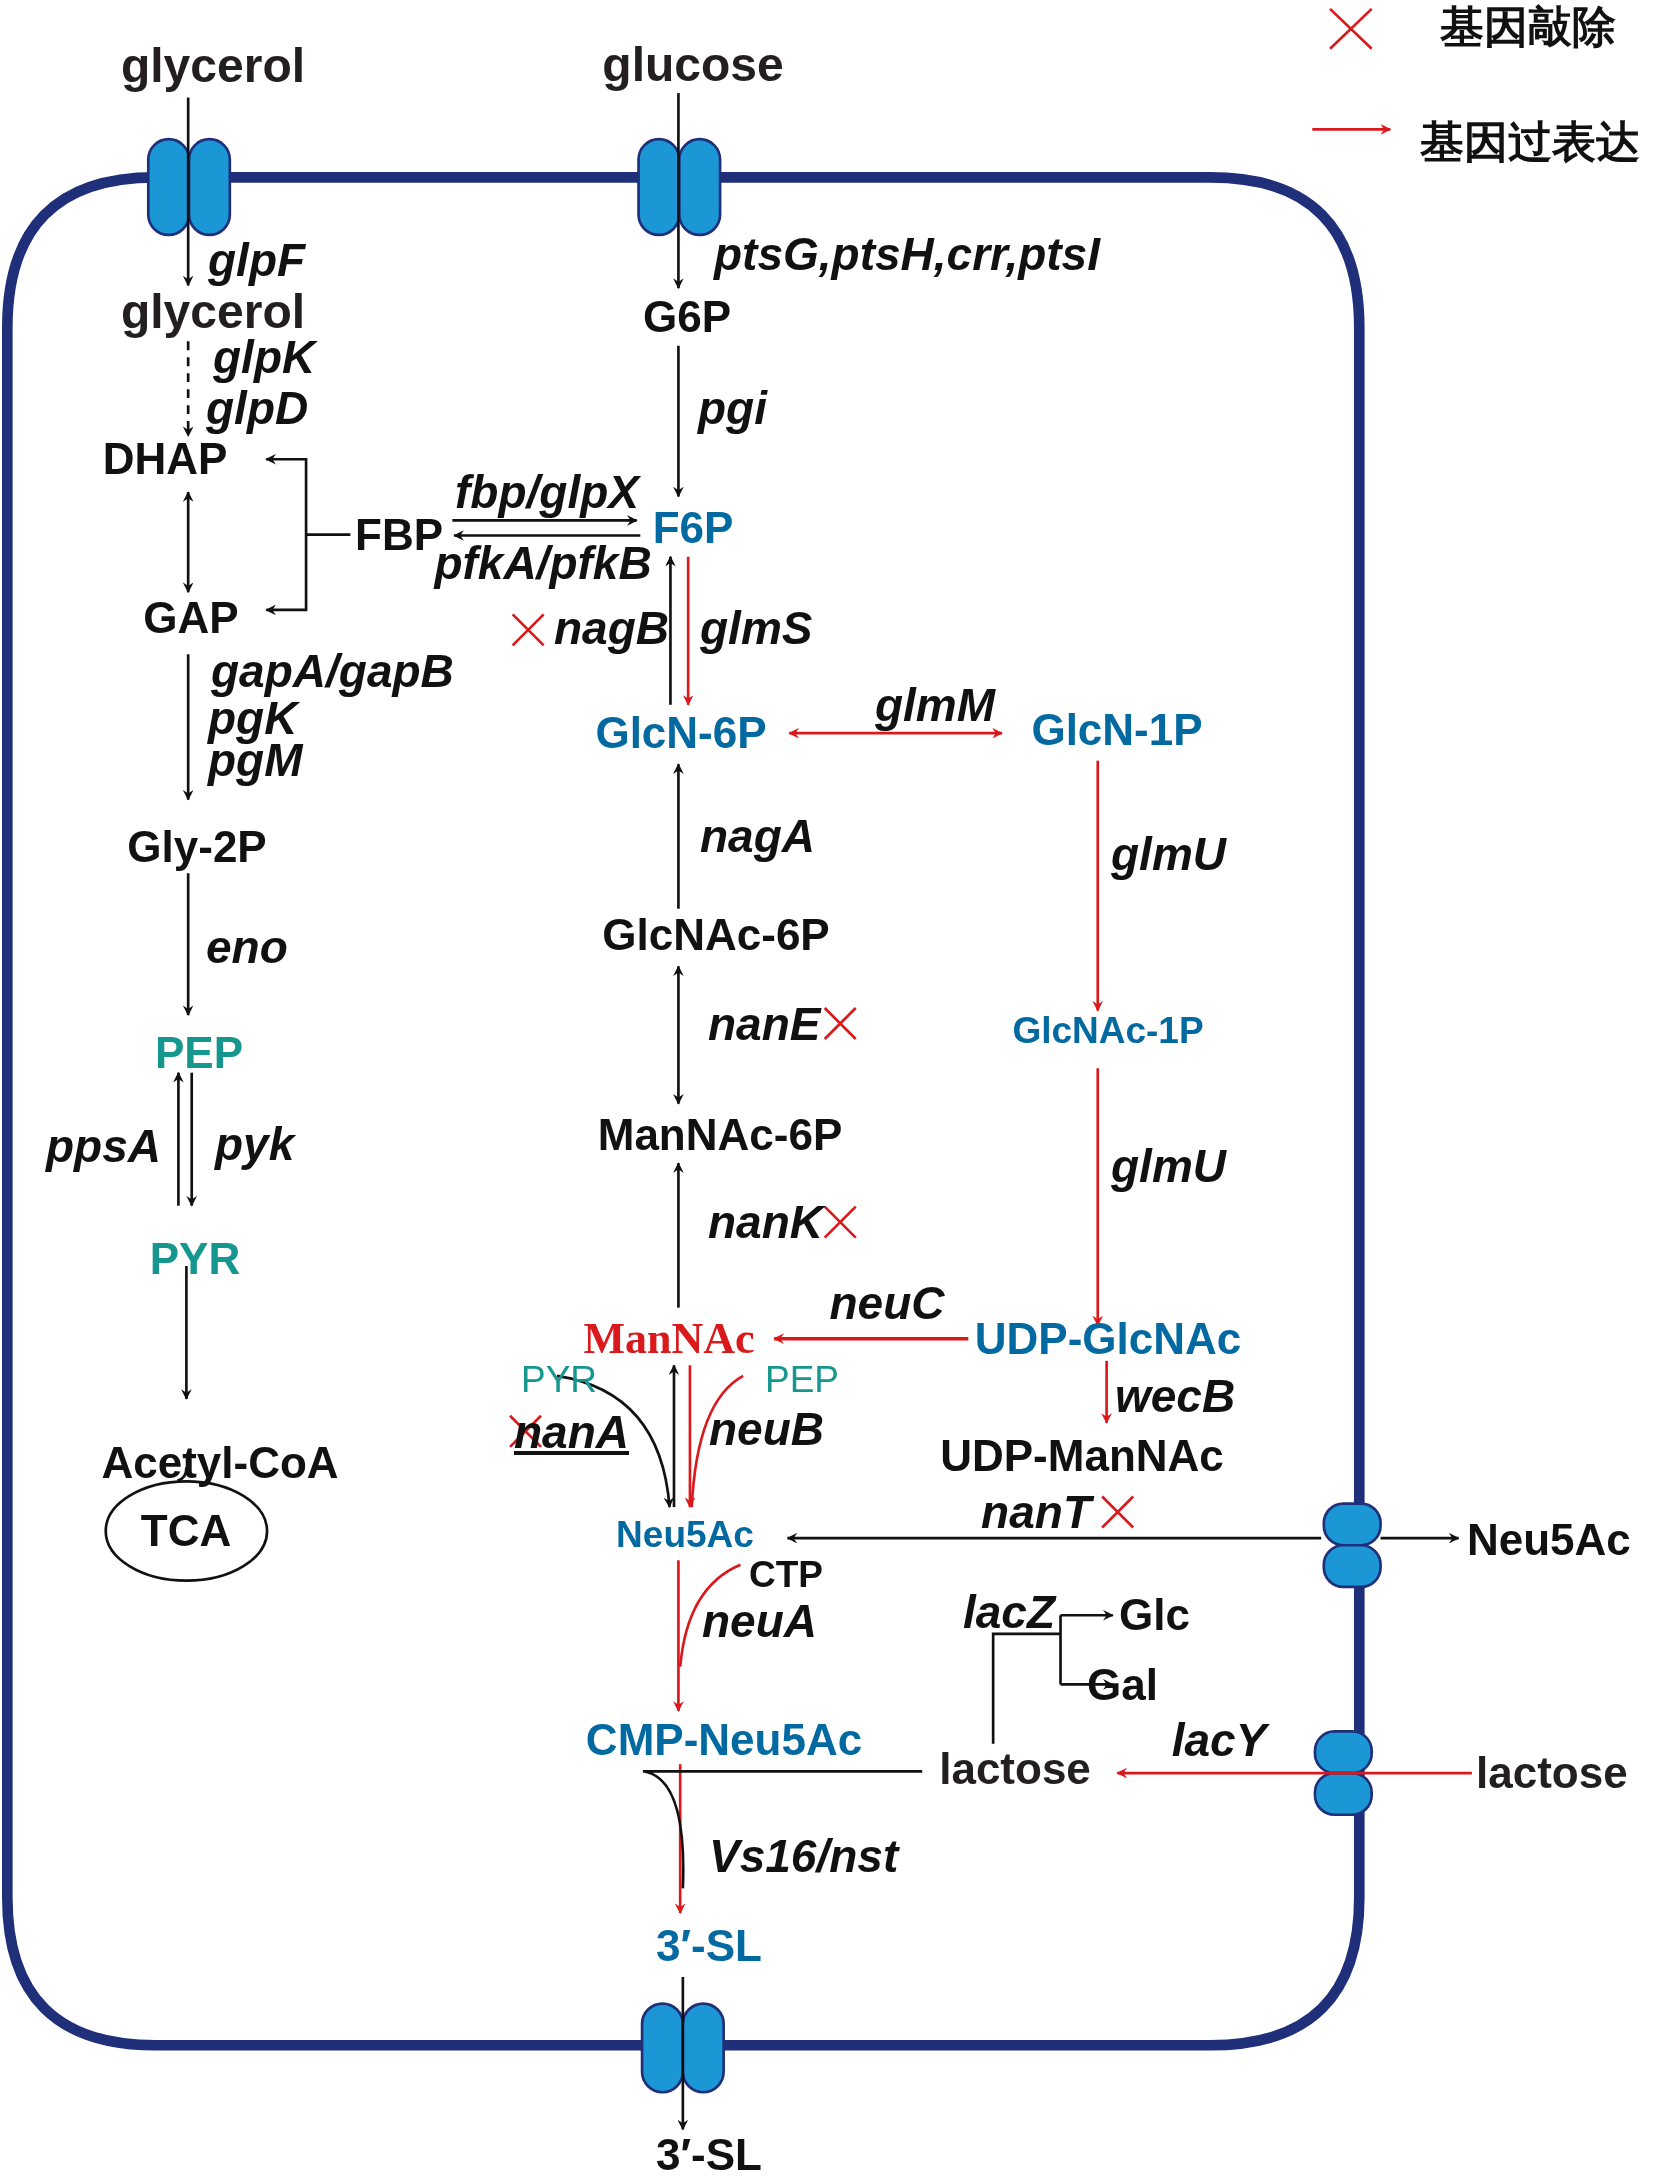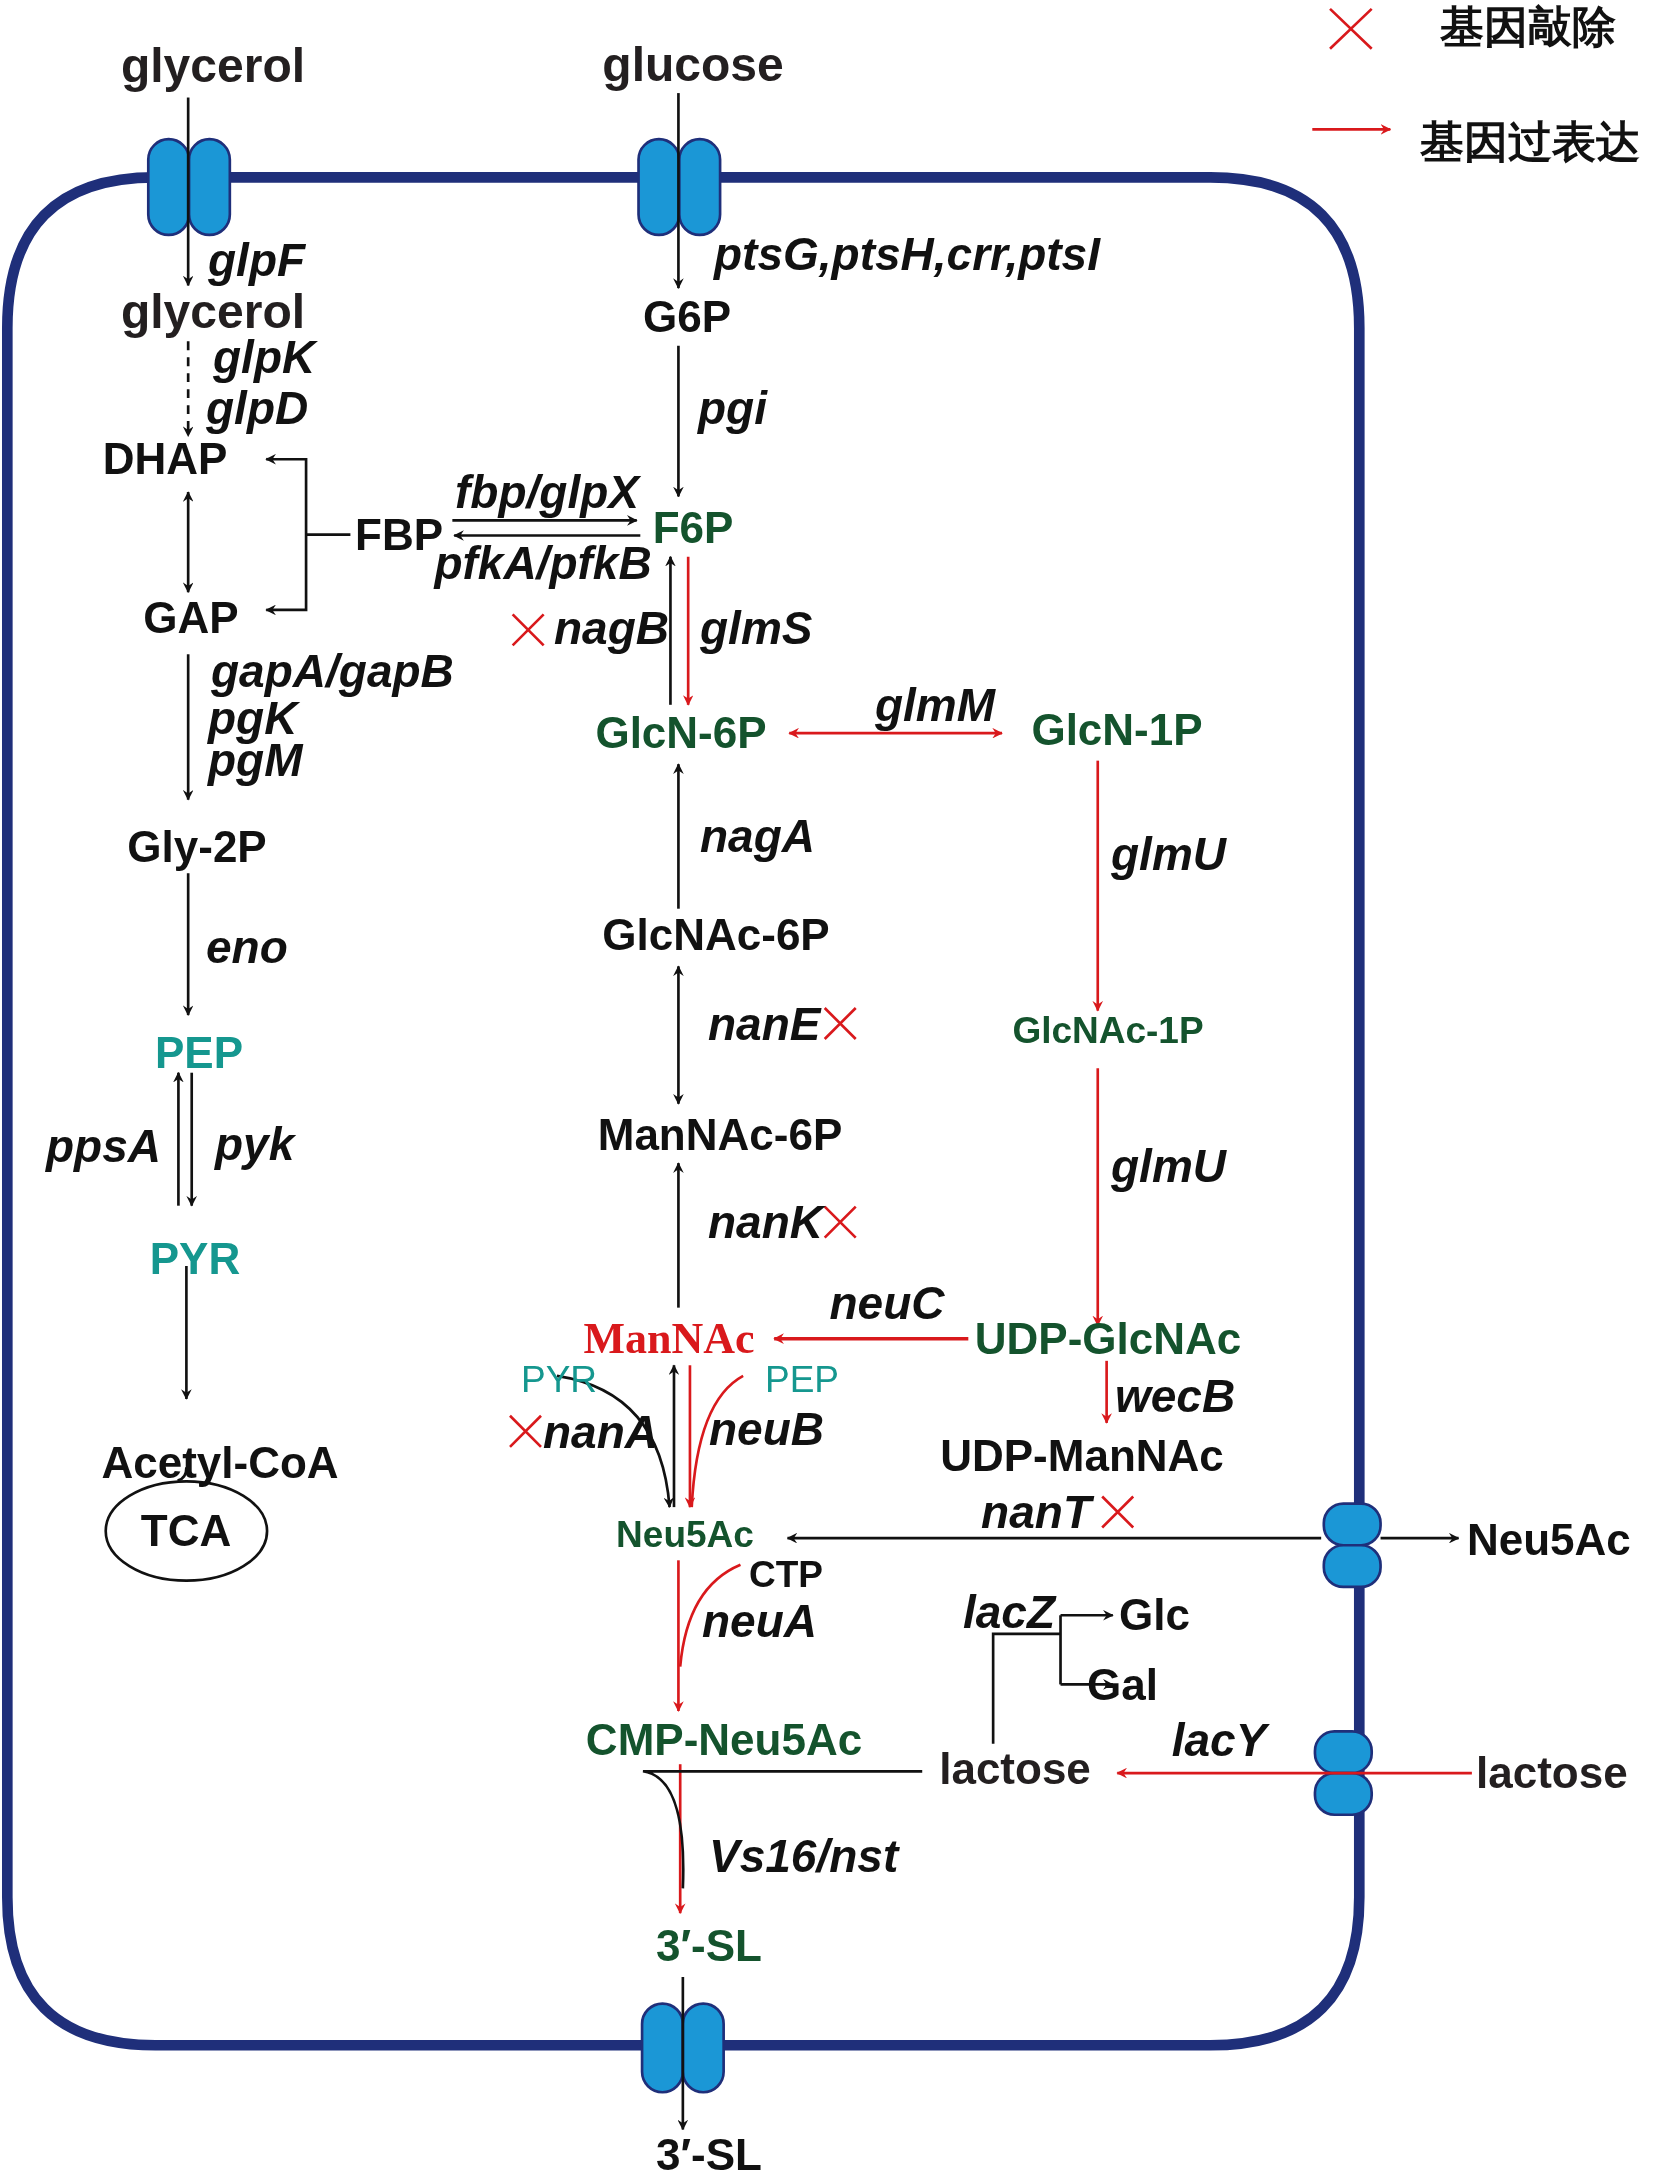--- a/index.html
+++ b/index.html
@@ -1,20 +1,20 @@
 <!DOCTYPE html>
 <html style="font-size:14px"><head>
 <meta charset="utf-8">
 <style>
   html, body { margin: 0; padding: 0; background: #ffffff; }
   #stage { position: relative; width: 1676px; height: 2180px; overflow: hidden; background: #fff; }
   svg#diagram { position: absolute; left: 0; top: 0; width: 1676px; height: 2180px; }
   .lbl { position: absolute; white-space: nowrap; font-family: "Liberation Sans", "DejaVu Sans", sans-serif; font-weight: bold; line-height: 1; transform: translate(-50%, -50%); }
   .met { font-size: 44px; color: #111; }
-  .met.red { color: #14532d; }
+  .met.red { color: #0369a1; }
   .met.teal { color: #15978f; }
   .gene { font-size: 46px; font-style: italic; color: #111; }
   .small-met { font-size: 37px; }
   .teal-thin { font-weight: normal; color: #15978f; font-size: 37px; }
   .serif-red { font-family: "Liberation Serif", "DejaVu Serif", serif; color: #d9191c; font-size: 44px; }
   .legend-text { font-family: "DejaVu Sans", sans-serif; font-size: 44px; font-weight: bold; color: #111; transform: translate(0, -50%); }
   .left-anchor { transform: translate(0, -50%); }
   .right-anchor { transform: translate(-100%, -50%); }
 </style>
 </head>
@@ -189,21 +189,21 @@
   <span class="lbl gene left-anchor" style="left:700px; top:836px;">nagA</span>
   <span class="lbl gene left-anchor" style="left:1111px; top:854px;">glmU</span>
   <span class="lbl gene left-anchor" style="left:206px; top:947px;">eno</span>
   <span class="lbl gene left-anchor" style="left:708px; top:1024px;">nanE</span>
   <span class="lbl gene right-anchor" style="left:161px; top:1146px;">ppsA</span>
   <span class="lbl gene left-anchor" style="left:215px; top:1144px;">pyk</span>
   <span class="lbl gene left-anchor" style="left:1111px; top:1166px;">glmU</span>
   <span class="lbl gene left-anchor" style="left:708px; top:1222px;text-align:right;">nanK</span>
   <span class="lbl gene" style="left:887px; top:1303px;">neuC</span>
   <span class="lbl gene left-anchor" style="left:1115px; top:1396px;">wecB</span>
-  <span class="lbl gene left-anchor" style="left:543px; top:1432px;">nanA</span>
+  <span class="lbl gene left-anchor" style="left:514px; top:1432px;text-decoration:underline;">nanA</span>
   <span class="lbl gene left-anchor" style="left:709px; top:1429px;">neuB</span>
   <span class="lbl gene right-anchor" style="left:1091px; top:1512px;">nanT</span>
   <span class="lbl gene left-anchor" style="left:702px; top:1621px;">neuA</span>
   <span class="lbl gene right-anchor" style="left:1055px; top:1612px;">lacZ</span>
   <span class="lbl gene" style="left:1219px; top:1740px;">lacY</span>
   <span class="lbl gene left-anchor" style="left:709px; top:1856px;">Vs16/nst</span>
 </div>
 
 
 </body></html>

